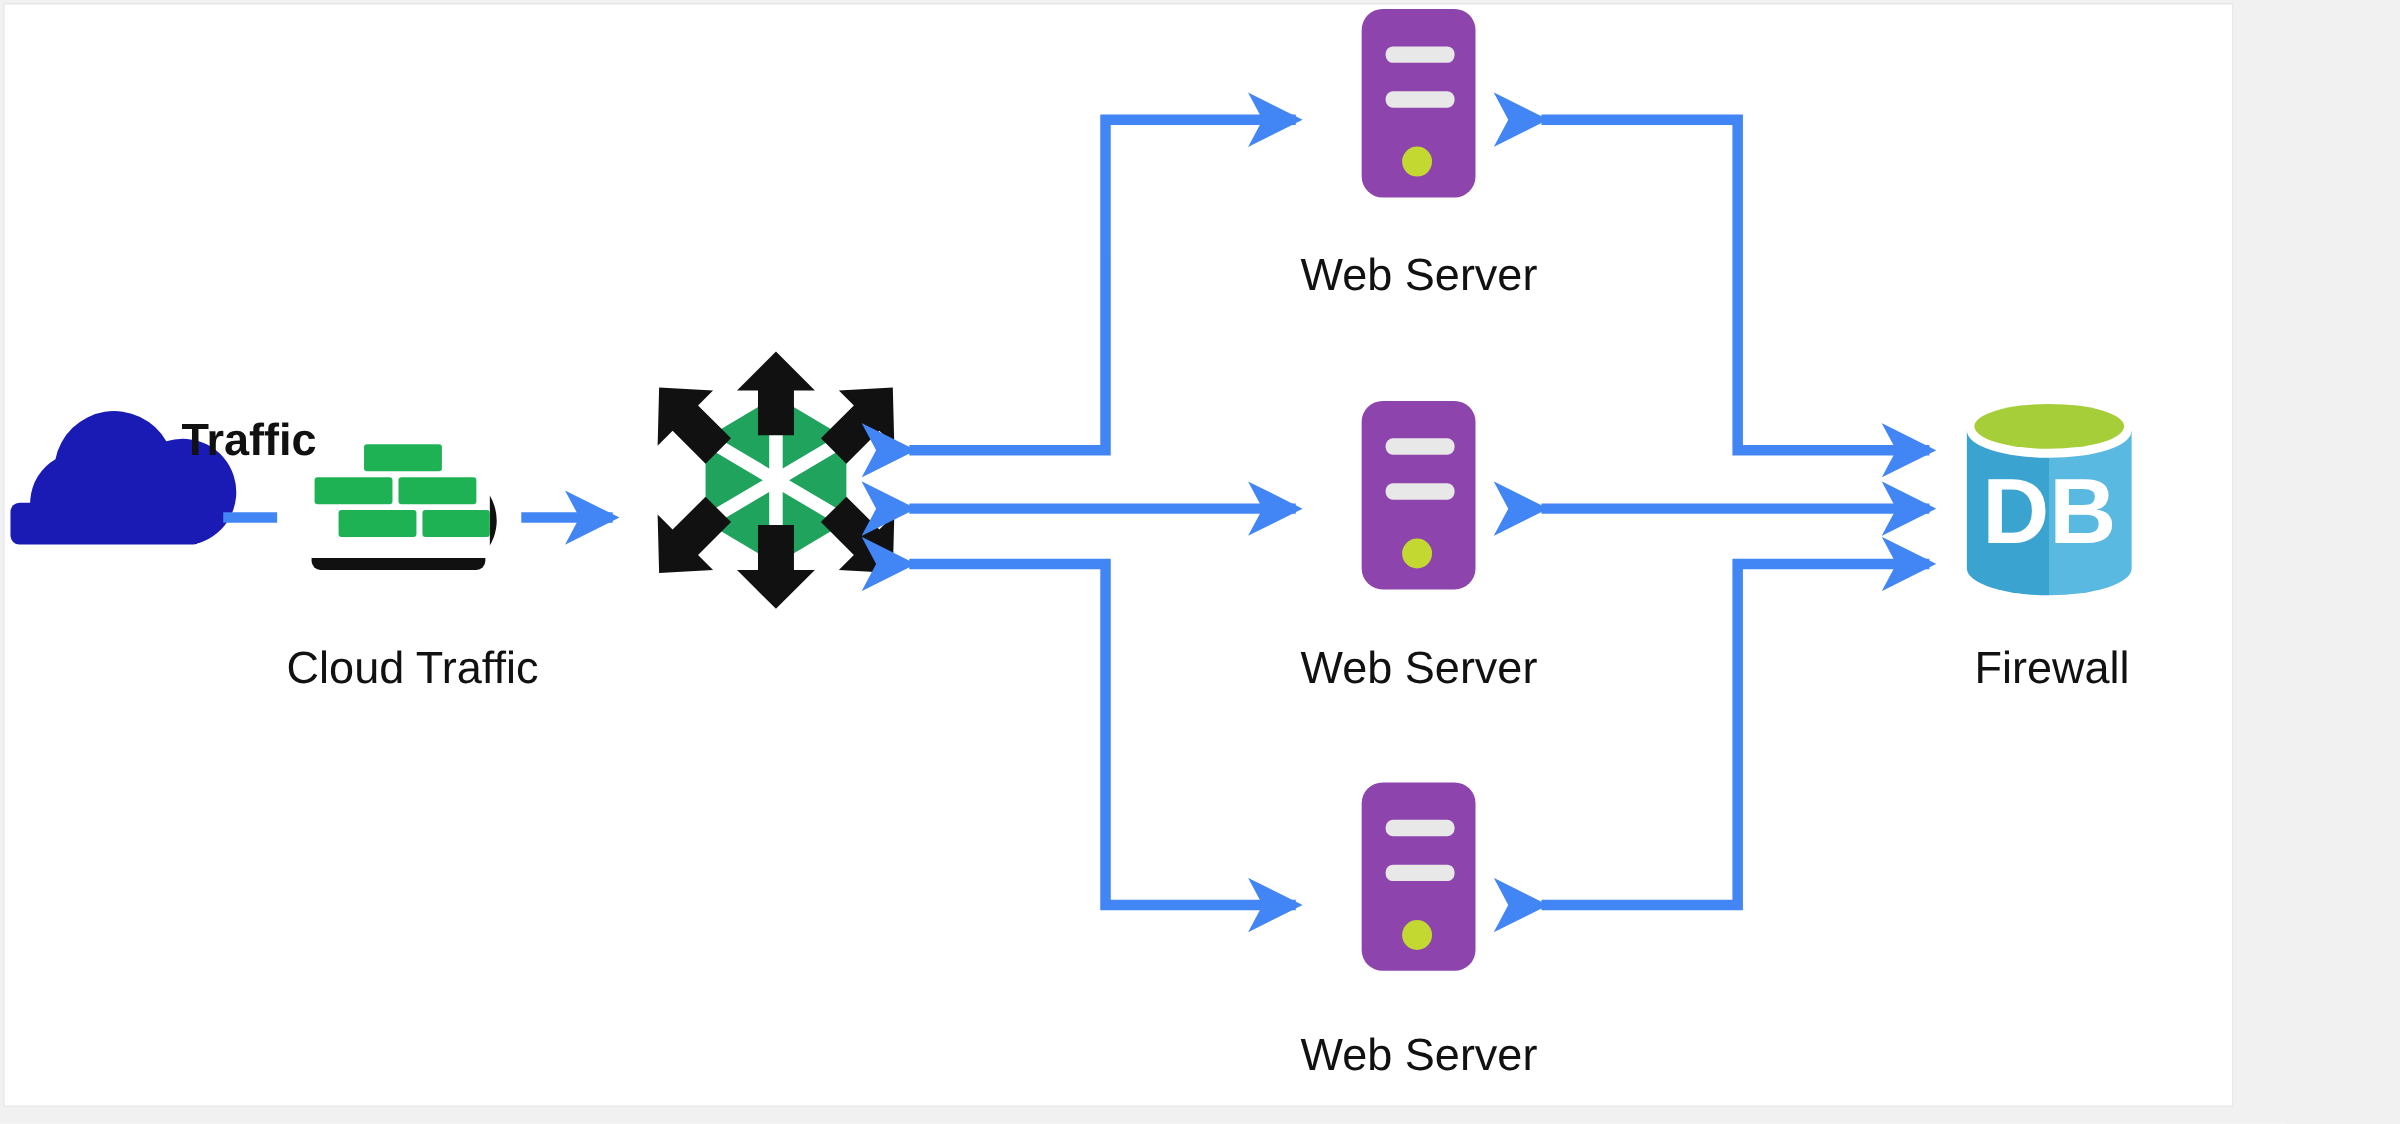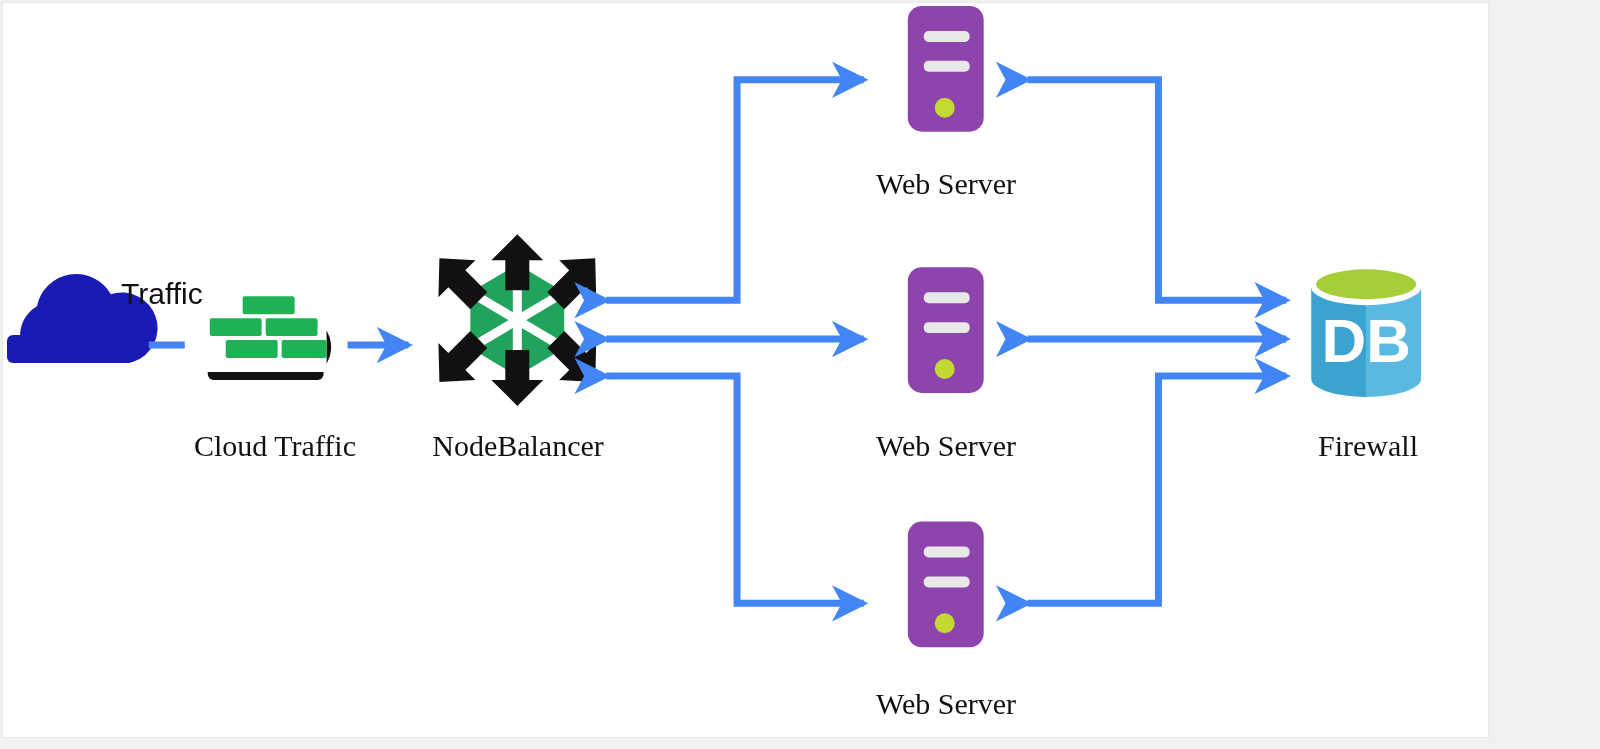--- a/index.html
+++ b/index.html
@@ -31,21 +31,21 @@
     position: absolute;
     left: 0;
     top: 0;
     width: 100%;
     height: 100%;
     display: block;
   }
   .node-label {
     position: absolute;
     color: #111111;
-    font-family: Liberation Serif, serif;
+    font-family: Liberation Sans, sans-serif;
     font-size: 30px;
     line-height: 1;
     white-space: nowrap;
     text-align: center;
     transform: translateX(-50%);
   }
   .traffic-label {
     position: absolute;
     color: #111111;
     font-family: "Liberation Sans", sans-serif;
@@ -176,25 +176,24 @@
         <path d="M604 374 H735 V602 H862" marker-start="url(#arrow-l)" marker-end="url(#arrow-r)"></path>
 
         <path d="M1026 77 H1157 V298 H1285" marker-start="url(#arrow-l)" marker-end="url(#arrow-r)"></path>
 
         <line x1="1026" y1="337" x2="1285" y2="337" marker-start="url(#arrow-l)" marker-end="url(#arrow-r)"></line>
 
         <path d="M1026 602 H1157 V374 H1285" marker-start="url(#arrow-l)" marker-end="url(#arrow-r)"></path>
       </g>
     </svg>
 
-    <div class="traffic-label" style="left:118px; top:276px;">Traffic</div>
+    <div class="traffic-label" style="left:118px; top:276px;font-weight:bold;">Traffic</div>
 
     <div class="node-label" style="left:272px; top:428px;">Cloud Traffic</div>
 
-    <div class="node-label" style="left:515px; top:428px;">NodeBalancer</div>
 
     <div class="node-label" style="left:943px; top:166px;">Web Server</div>
 
     <div class="node-label" style="left:943px; top:428px;">Web Server</div>
 
     <div class="node-label" style="left:943px; top:686px;">Web Server</div>
 
     <div class="node-label" style="left:1365px; top:428px;">Firewall</div>
 
   </div>

